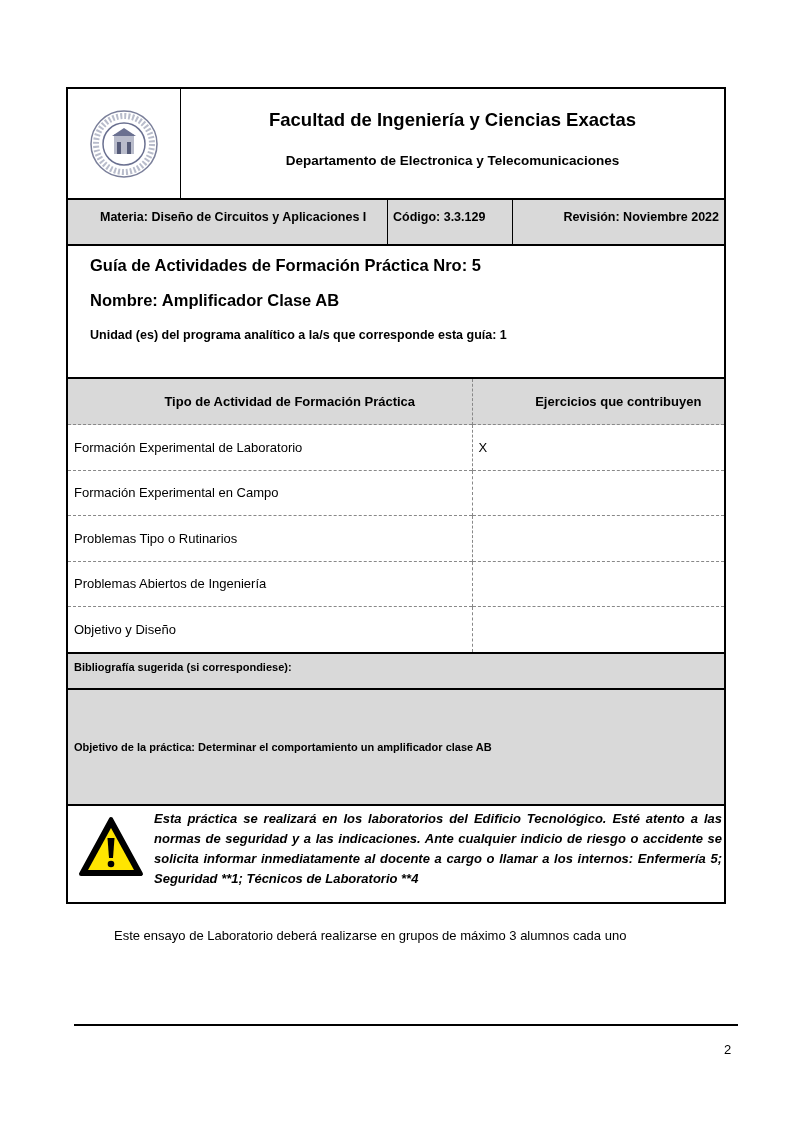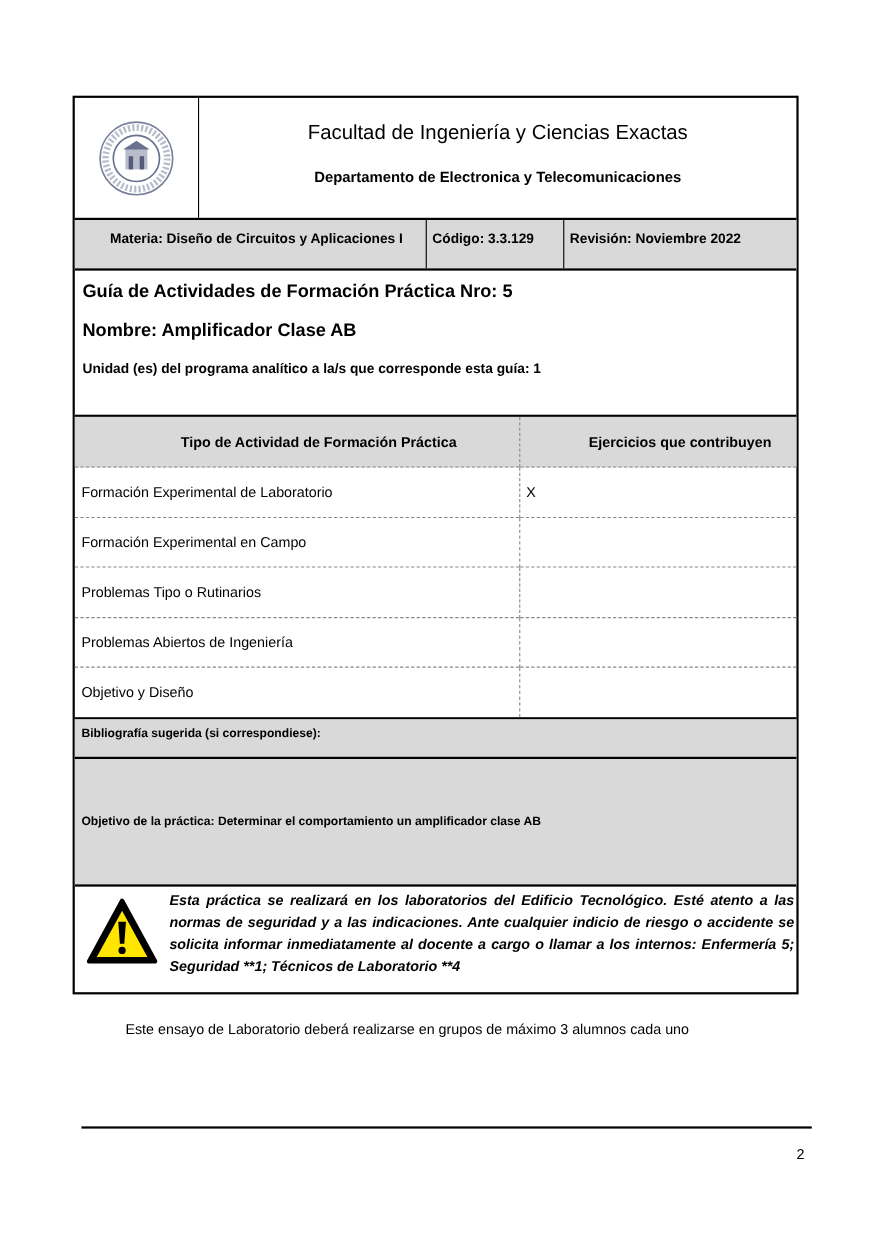--- a/index.html
+++ b/index.html
@@ -4,28 +4,28 @@
 <style>
   html, body { margin: 0; padding: 0; background: #fff; }
   body { width: 793px; height: 1122px; position: relative; font-family: "Liberation Sans", sans-serif; color: #000; overflow: hidden; }
   .frame { position: absolute; left: 66px; top: 87px; width: 660px; border: 2px solid #000; box-sizing: border-box; }
   .row { display: flex; box-sizing: border-box; border-bottom: 2px solid #000; }
   .row:last-child { border-bottom: none; }
   .gray { background: #d9d9d9; }
   .hdr { height: 111px; }
   .logo-cell { width: 112px; border-right: 1.5px solid #000; display: flex; align-items: center; justify-content: center; }
   .title-cell { flex: 1; text-align: center; }
-  .fac-title { font-size: 18.5px; font-weight: normal; margin-top: 20px; }
+  .fac-title { font-size: 18.5px; font-weight: bold; margin-top: 20px; }
   .dept-title { font-size: 13.5px; font-weight: bold; margin-top: 22px; }
   .meta { height: 46px; font-size: 12.5px; font-weight: bold; }
   .meta > div { padding: 10px 5px; box-sizing: border-box; }
   .meta .materia { width: 320px; border-right: 1.5px solid #000; padding-left: 32px; }
   .meta .codigo { width: 125px; border-right: 1.5px solid #000; }
-  .meta .revision { flex: 1; }
-  .guide { height: 133px; flex-direction: column; padding: 6px 7px; display: flex; }
+  .meta .revision { flex: 1; text-align: right; }
+  .guide { height: 133px; flex-direction: column; padding: 6px 22px; display: flex; }
   .guide .g1 { font-size: 16.5px; font-weight: bold; margin-top: 4px; }
   .guide .g2 { font-size: 16.5px; font-weight: bold; margin-top: 16px; }
   .guide .g3 { font-size: 12.5px; font-weight: bold; margin-top: 18px; }
   table.acts { width: 100%; border-collapse: collapse; font-size: 13px; }
   table.acts td, table.acts th { height: 45.5px; box-sizing: border-box; padding: 0 6px; }
   table.acts th { font-weight: bold; background: #d9d9d9; font-size: 13px; padding-left: 46px; }
   table.acts td.c1 { width: 404px; border-right: 1px dashed #888; text-align: left; margin-left: 27px; }
   table.acts th.c1 { width: 404px; border-right: 1px dashed #888; }
   table.acts tr + tr td, table.acts tr + tr th { border-top: 1px dashed #888; }
   .biblio { height: 36px; font-size: 11px; font-weight: bold; padding: 7px 6px; box-sizing: border-box; }

